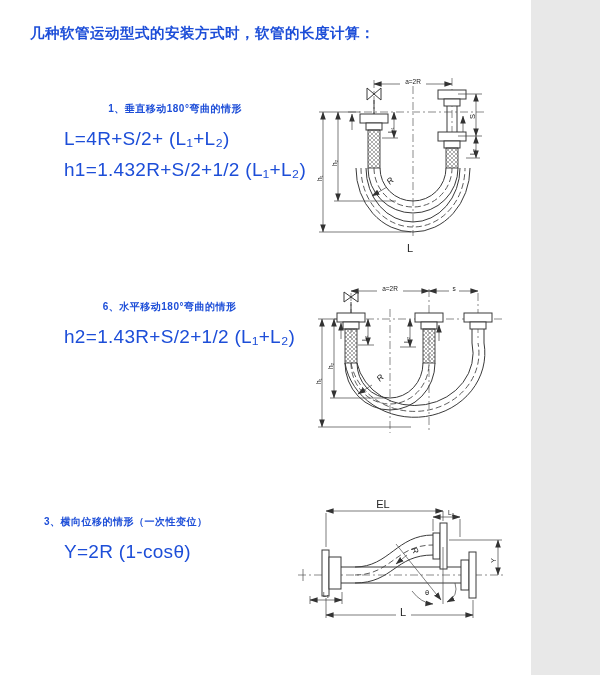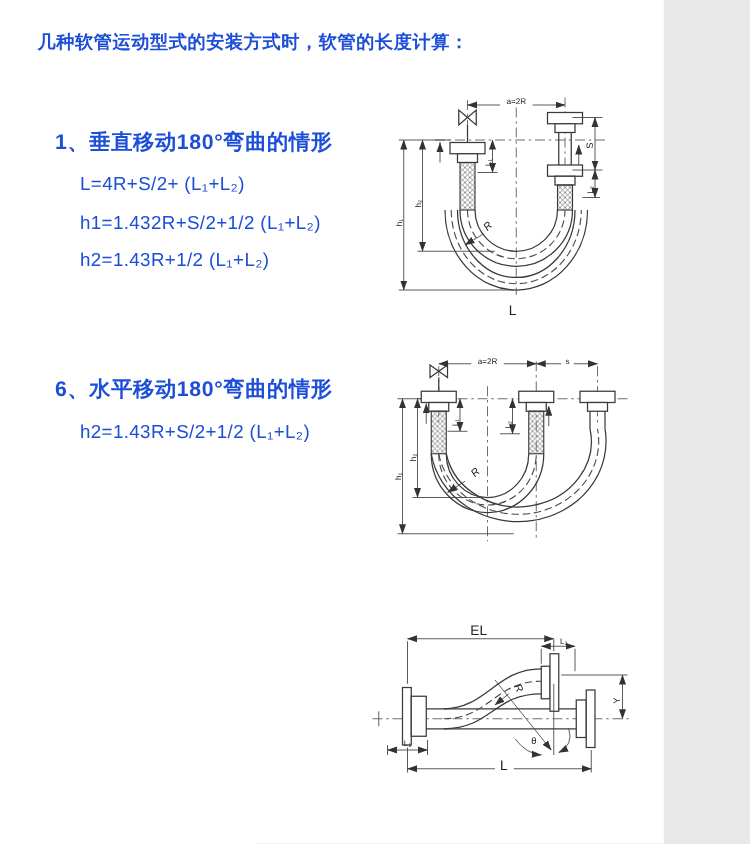--- a/index.html
+++ b/index.html
@@ -1,22 +1,22 @@
 <!DOCTYPE html>
 <html><head>
 <meta charset="utf-8">
 <style>
   html,body{margin:0;padding:0;background:#e8e8e8;}
   #page{position:relative;width:531px;height:675px;background:#ffffff;
         font-family:"Liberation Sans","DejaVu Sans",sans-serif;color:#1d4ed8;overflow:hidden;}
   .title{position:absolute;left:30px;top:24px;font-size:14.5px;font-weight:700;letter-spacing:0.5px;}
   .section{position:absolute;left:44px;}
-  .sec-heading{font-size:17px;font-weight:700;letter-spacing:0.5px;text-align:center;}
+  .sec-heading{font-size:10px;font-weight:700;letter-spacing:0.5px;text-align:center;}
   .formulas{margin:8px 0 0 20px;}
-  .formula{height:30.5px;line-height:30.5px;font-size:15px;font-weight:400;letter-spacing:0.3px;white-space:pre;}
+  .formula{height:30.5px;line-height:30.5px;font-size:19px;font-weight:400;letter-spacing:0.3px;white-space:pre;}
   #s1{top:102px;} #s2{top:300px;} #s3{top:515px;}
   .dg{position:absolute;}
   #d1{left:308px;top:66px;} #d2{left:306px;top:281px;} #d3{left:293px;top:497px;}
   svg{overflow:visible;}
   svg text{fill:#222;}
   .ln{stroke:#3a3a3a;stroke-width:1;fill:none;}
   .thin{stroke:#4a4a4a;stroke-width:0.7;fill:none;}
   .cl{stroke:#5a5a5a;stroke-width:0.7;fill:none;stroke-dasharray:8 3 2 3;}
   .hd{stroke:#4a4a4a;stroke-width:0.9;fill:none;stroke-dasharray:6 3;}
   .braid{fill:url(#hx);stroke:#3a3a3a;stroke-width:0.9;}
@@ -43,35 +43,36 @@
   </svg>
 
   <div class="title">几种软管运动型式的安装方式时，软管的长度计算：</div>
 
   
   <div class="section" id="s1">
     <div class="sec-heading">1、垂直移动180°弯曲的情形</div>
     <div class="formulas">
       <div class="formula">L=4R+S/2+ (L₁+L₂)</div>
       <div class="formula">h1=1.432R+S/2+1/2 (L₁+L₂)</div>
-      <div class="formula">h2=1.43R+1/2 (L₁+L₂)</div>
     </div>
   </div>
 
   
   <div class="section" id="s2">
     <div class="sec-heading">6、水平移动180°弯曲的情形</div>
     <div class="formulas">
       <div class="formula">h2=1.43R+S/2+1/2 (L₁+L₂)</div>
     </div>
   </div>
 
   
   <div class="section" id="s3">
+    <div class="sec-heading">3、横向位移的情形（一次性变位）</div>
     <div class="formulas">
+      <div class="formula">Y=2R (1-cosθ)</div>
     </div>
   </div>
 
   
   <div class="dg" id="d1">
     <svg width="285" height="200" viewBox="0 0 285 200">
       <g>
         <path class="cl" d="M40,46 H176"></path>
         <path class="cl" d="M105,20 V170"></path>
         <path class="cl" d="M66,14 V62"></path>

